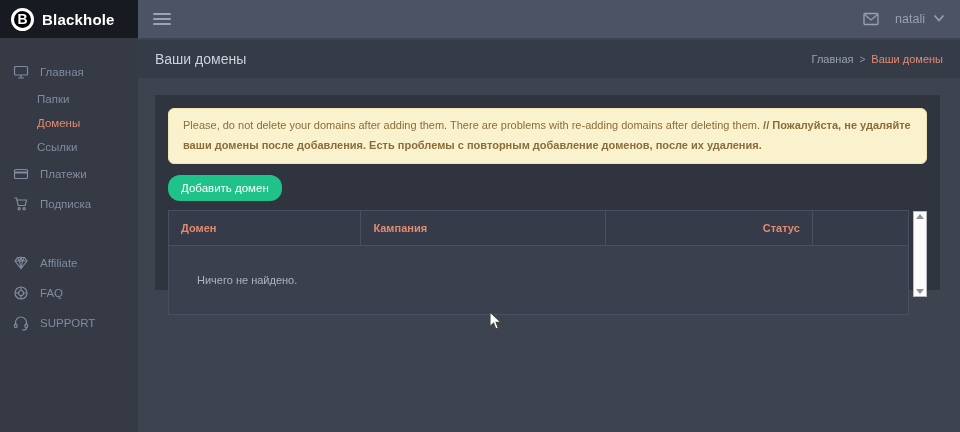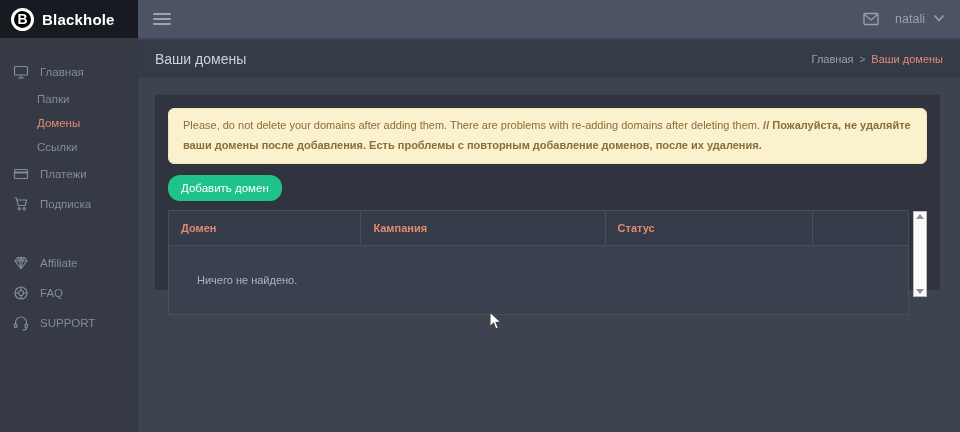--- a/index.html
+++ b/index.html
@@ -49,21 +49,21 @@
   .btn { border:none; border-radius:4px; color:#fff; font-size:11.5px; padding:7px 13px;
     font-family:"Liberation Sans", sans-serif; cursor:pointer; }
   .btn-green { background:#1fc38a;border-radius:12px; }
   .btn-blue  { background:#29a9e0; }
 
   .table-zone { margin-top:9px; position:relative; padding-right:18px; height:88px; }
   table { width:100%; border-collapse:collapse; font-size:11px; table-layout:fixed; }
   thead th { background:#353b48; color:#e28b72; font-weight:bold; text-align:left;
     padding:11px 12px; border:1px solid #485060; cursor:pointer; }
   thead th:nth-child(1){ width:26%;margin-top:40px; } thead th:nth-child(2){ width:33%; }
-  thead th:nth-child(3){ width:28%; } thead th:nth-child(4){ width:13%; cursor:default; }
+  thead th:nth-child(3){ width:28%;text-align:right; } thead th:nth-child(4){ width:13%; cursor:default; }
   tbody td { background:#3a404d; color:#adb5c2; padding:28px; border:1px solid #485060; border-top:none; }
 
   .scrollbar { position:absolute; right:0; top:1px; width:14px; height:86px; background:#fbfbfb;
     border:1px solid #b9b9b9; display:flex; flex-direction:column; justify-content:space-between;
     align-items:center; padding:2px 0; cursor:pointer; }
   .sb-up, .sb-down { width:0; height:0; border-left:4px solid transparent; border-right:4px solid transparent; }
   .sb-up { border-bottom:5px solid #8f8f8f; }
   .sb-down { border-top:5px solid #8f8f8f; }
 
   .cursor { position:absolute; left:489px; top:311px; z-index:9; pointer-events:none; }

